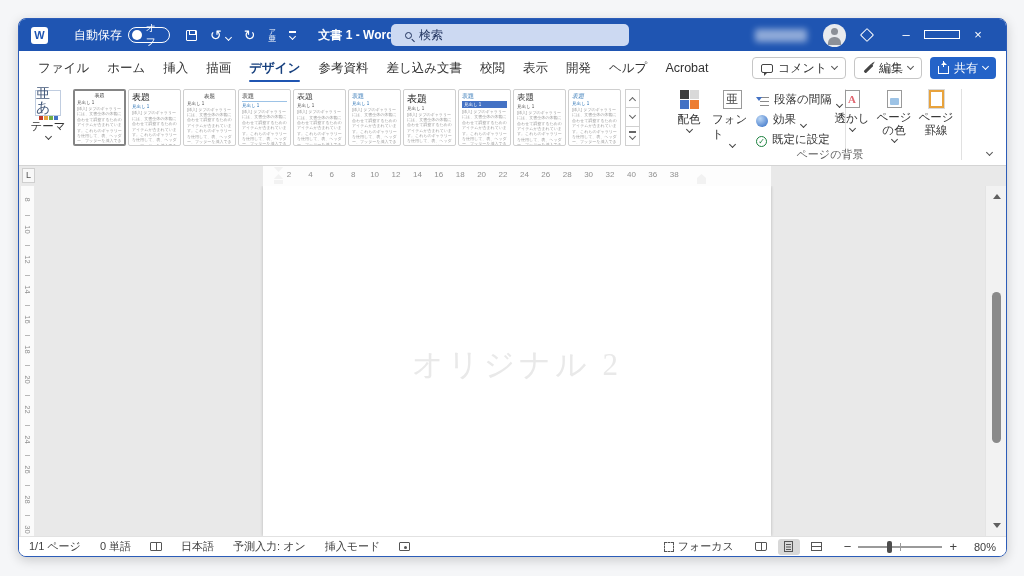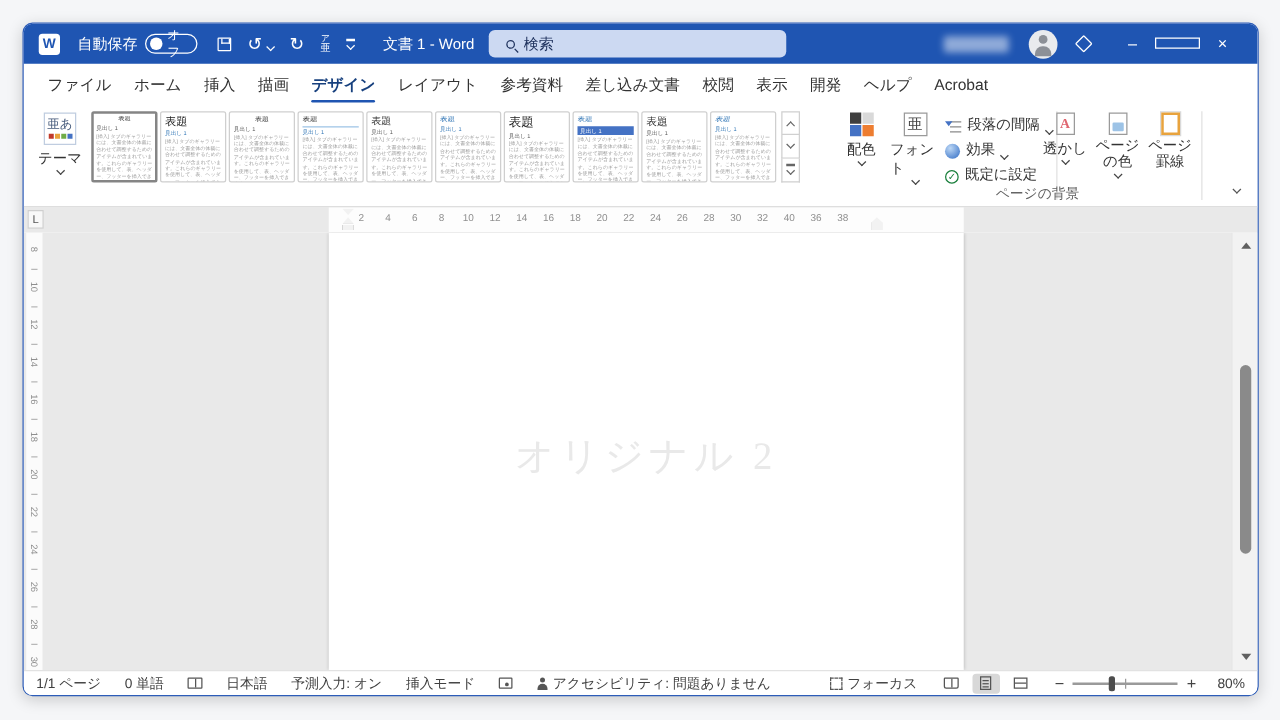--- a/index.html
+++ b/index.html
@@ -9,34 +9,34 @@
   .window{
     position:absolute; left:18px; top:18px; width:989px; height:539px;
     border-radius:8px; overflow:hidden; border:1px solid #2c5cb8;
     box-shadow:0 3px 12px rgba(0,0,0,.18); background:#fff;
     display:flex; flex-direction:column;
   }
 
   
   .titlebar{ height:32px; background:#1f55b2; display:flex; align-items:center; color:#fff; font-size:12px; position:relative; flex:none; }
   .app-icon{ width:17px; height:17px; background:#fff; border-radius:3px; margin-left:12px; display:flex; align-items:center; justify-content:center; color:#1f55b2; font-weight:bold; font-size:11px; }
-  .autosave{ display:flex; align-items:center; gap:6px; margin-left:14px; }
+  .autosave{ display:flex; align-items:center; gap:6px; margin-left:26px; }
   .toggle{ width:42px; height:16px; border:1px solid #fff; border-radius:9px; display:flex; align-items:center; padding:0 3px; gap:4px; }
   .toggle .knob{ width:10px; height:10px; border-radius:50%; background:#fff; }
   .toggle .tstate{ font-size:10px; }
   .qat{ display:flex; align-items:center; gap:13px; margin-left:16px; font-size:14px; }
   .i-save{ width:11px; height:11px; border:1.4px solid #fff; border-radius:1px; position:relative; display:inline-block; }
   .i-save::before{ content:""; position:absolute; left:2px; top:0; width:5px; height:3px; border:1px solid #fff; border-top:none; }
   .arrow-glyph{ font-size:14px; line-height:1; }
   .mini-chev{ width:5px; height:5px; border-right:1.2px solid #fff; border-bottom:1.2px solid #fff; transform:rotate(45deg); display:inline-block; }
   .kana-icon{ display:flex; flex-direction:column; align-items:center; line-height:1; }
   .kana-icon .k1{ font-size:7px; } .kana-icon .k2{ font-size:8px; }
   .more-cmd{ display:flex; flex-direction:column; align-items:center; gap:1px; }
   .more-cmd .bar{ width:7px; height:1.2px; background:#fff; }
-  .doc-title{ margin-left:22px; white-space:nowrap; }
+  .doc-title{ margin-left:22px; white-space:nowrap;font-weight:bold; }
   .search-box{ position:absolute; left:372px; top:5px; width:238px; height:22px; background:#ccd9f2; border-radius:5px; display:flex; align-items:center; padding-left:14px; gap:7px; color:#20335e; font-size:12px; }
   .i-mag{ width:7px; height:7px; border:1.4px solid #20335e; border-radius:50%; position:relative; display:inline-block; }
   .i-mag::after{ content:""; position:absolute; width:4px; height:1.4px; background:#20335e; transform:rotate(45deg); left:5px; top:7px; }
   .tb-right{ position:absolute; right:10px; top:0; height:32px; display:flex; align-items:center; gap:16px; }
   .user-blur{ width:52px; height:13px; background:rgba(255,255,255,.5); border-radius:2px; filter:blur(3px); }
   .avatar{ width:23px; height:23px; border-radius:50%; background:#e9ebee; position:relative; overflow:hidden; }
   .avatar::before{ content:""; position:absolute; width:7px; height:7px; border-radius:50%; background:#8c9097; left:8px; top:4px; }
   .avatar::after{ content:""; position:absolute; width:13px; height:8px; border-radius:6px 6px 0 0; background:#8c9097; left:5px; top:13px; }
   .i-diamond{ width:10px; height:10px; border:1.3px solid #fff; transform:rotate(45deg); border-radius:1px; display:inline-block; }
   .winctl{ display:flex; align-items:center; gap:0; }
@@ -61,21 +61,21 @@
   .i-pencil::after{ content:""; position:absolute; right:-4px; top:0; border-left:4px solid #444; border-top:1.5px solid transparent; border-bottom:1.5px solid transparent; }
   .i-share{ width:11px; height:8px; border:1.1px solid #fff; border-top:none; position:relative; display:inline-block; margin-top:4px; }
   .i-share::before{ content:""; position:absolute; left:4px; top:-5px; width:1.3px; height:6px; background:#fff; }
   .i-share::after{ content:""; position:absolute; left:2.2px; top:-7px; border:3px solid transparent; border-bottom-color:#fff; }
 
   
   .ribbon{ height:81px; background:#fff; border-bottom:1px solid #d4d4d4; position:relative; font-size:11.5px; color:#333; flex:none; }
   .rb-label{ position:absolute; bottom:3px; font-size:11px; color:#5f5f5f; text-align:center; }
   .theme-btn{ position:absolute; left:8px; top:5px; width:42px; display:flex; flex-direction:column; align-items:center; gap:3px; }
   .theme-icon{ width:26px; height:26px; border:1px solid #c0cde0; background:#fff; position:relative; display:flex; flex-direction:column; align-items:center; justify-content:center; gap:2px; }
-  .theme-icon .tx{ font-size:10px; color:#44597a; line-height:1; }
+  .theme-icon .tx{ font-size:14px; color:#44597a; line-height:1; }
   .theme-icon .dots{ display:flex; gap:1px; }
   .theme-icon .dots i{ width:4px; height:4px; display:block; }
   .gallery{ position:absolute; left:54px; top:4px; display:flex; gap:2px; }
   .card{ width:53px; height:57px; background:#fff; border:1px solid #cfcfcf; border-radius:2px; padding:3px; overflow:hidden; font-size:4px; }
   .card.selected{ border:2px solid #858585; padding:2px; }
   .c-title{ line-height:1.1; white-space:nowrap; overflow:hidden; }
   .c-heading{ font-size:4.5px; margin-top:1.5px; color:#555; }
   .c-body{ font-size:4px; color:#9a9a9a; line-height:1.35; margin-top:1px; word-break:break-all; }
   .v0 .c-title{ font-size:5px; text-align:center; color:#333; }
   .v1 .c-title{ font-size:9px; font-family:"Liberation Serif",serif; color:#222; } .v1 .c-heading{ color:#2e74b5; }
@@ -206,29 +206,45 @@
     </div>
   </div>
 
   <div class="tabrow">
     <div class="tabs">
         <div class="tab">ファイル</div>
         <div class="tab">ホーム</div>
         <div class="tab">挿入</div>
         <div class="tab">描画</div>
         <div class="tab active">デザイン</div>
-        <div class="tab">レイアウト</div>
         <div class="tab">参考資料</div>
         <div class="tab">差し込み文書</div>
         <div class="tab">校閲</div>
         <div class="tab">表示</div>
         <div class="tab">開発</div>
         <div class="tab">ヘルプ</div>
         <div class="tab">Acrobat</div>
       </div>
+    <div class="tabrow-right">
+      <span class="pill">
+        <span class="i-comment"></span>
+        <span>コメント</span>
+          <span class="chev"></span>
+      </span>
+      <span class="pill">
+        <span class="i-pencil"></span>
+        <span>編集</span>
+          <span class="chev"></span>
+      </span>
+      <span class="pill pill-share">
+        <span class="i-share"></span>
+        <span>共有</span>
+          <span class="chev"></span>
+      </span>
+    </div>
   </div>
 
   <div class="ribbon">
     <div class="theme-btn">
       <span class="theme-icon">
         <span class="tx">亜あ</span>
         <span class="dots">
             <i style="background:#c0392b"></i>
             <i style="background:#e8a33d"></i>
             <i style="background:#70ad47"></i>
@@ -433,24 +449,20 @@
     <span class="sb">0 単語</span>
     <span class="sb">
         <span class="i-book"></span>
       </span>
     <span class="sb">日本語</span>
     <span class="sb">予測入力: オン</span>
     <span class="sb">挿入モード</span>
     <span class="sb">
         <span class="i-macro"></span>
       </span>
-    <span class="sb">
-      <span class="i-person"></span>
-      <span>アクセシビリティ: 問題ありません</span>
-    </span>
     <span class="sb-right">
       <span class="sb" style="margin-right:16px">
         <span class="i-focus"></span>
         <span>フォーカス</span>
       </span>
       <span class="view-btn">
           <span class="i-read"></span>
         </span>
       <span class="view-btn sel">
           <span class="i-print"></span>

